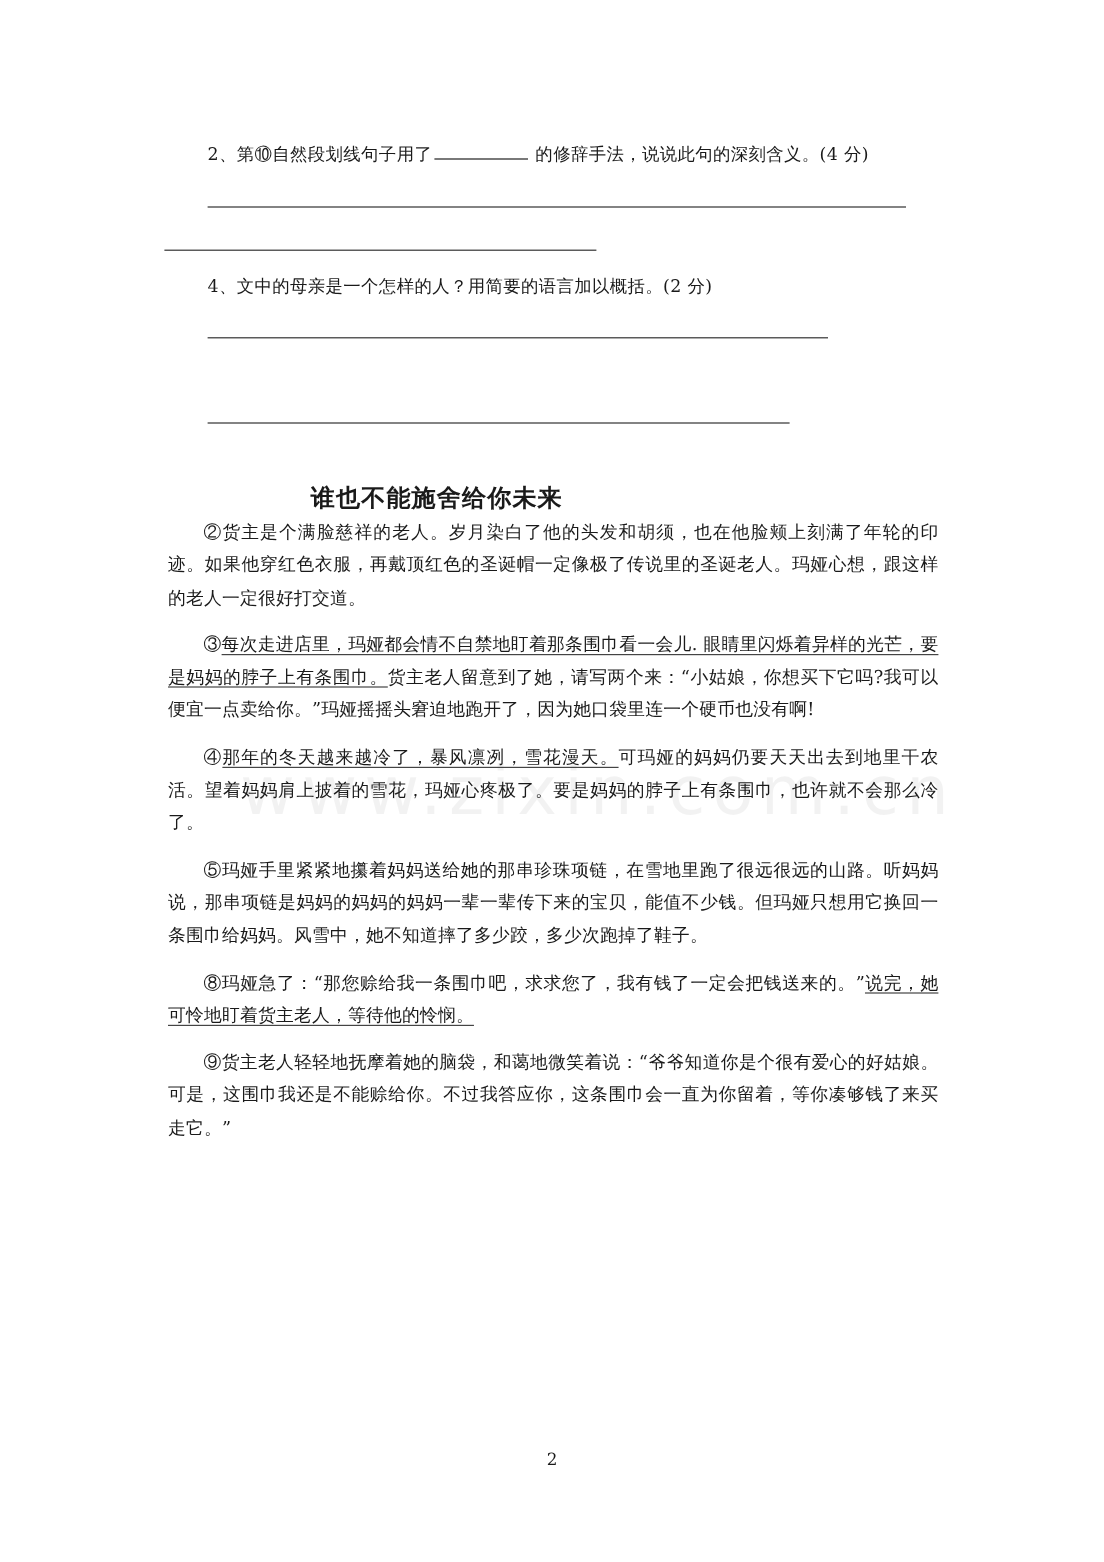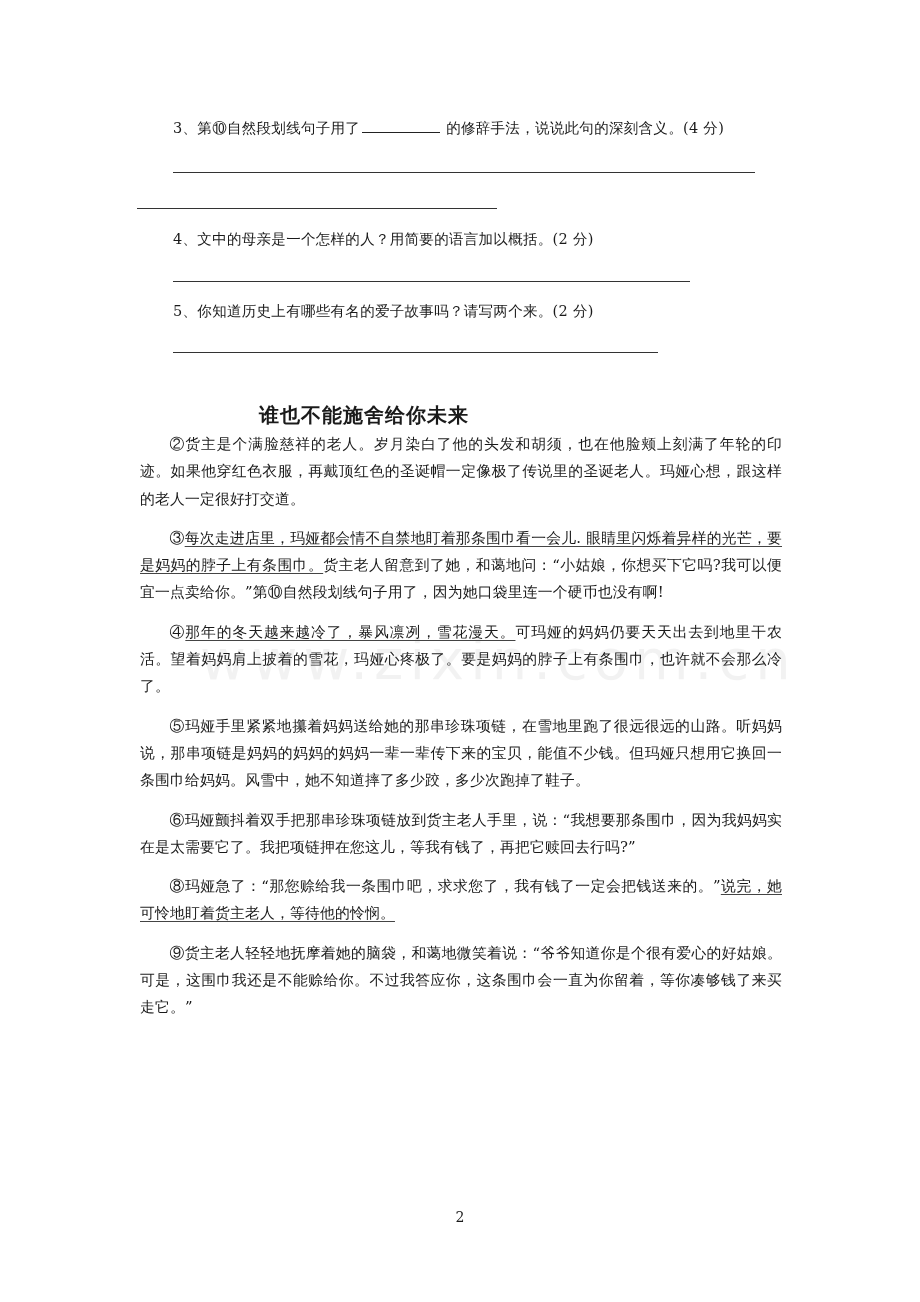--- a/index.html
+++ b/index.html
@@ -19,39 +19,37 @@
   .watermark { position: absolute; left: 200px; top: 627px; font-family: "DejaVu Sans", sans-serif; font-size: 56px;
                color: rgba(0,0,0,0.05); letter-spacing: 6px; pointer-events: none; }
   .page-num { position: absolute; left: 0; width: 920px; top: 1209px; text-align: center; font-size: 14px; }
 </style>
 </head>
 <body>
 
 <div class="page">
 
   <div class="q" style="top:118px;">
-    <span>3、第⑩自然段划线句子用了</span><span class="blank"></span><span>的修辞手法，说说此句的深刻含义。(4 分)</span>
+    <span>2、第⑩自然段划线句子用了</span><span class="blank"></span><span>的修辞手法，说说此句的深刻含义。(4 分)</span>
   </div>
   <div class="ans-line" style="left:173px; top:172px; width:582px;"></div>
   <div class="ans-line" style="left:137px; top:208px; width:360px;"></div>
 
   <div class="q" style="top:229px;">4、文中的母亲是一个怎样的人？用简要的语言加以概括。(2 分)</div>
   <div class="ans-line" style="left:173px; top:281px; width:517px;"></div>
 
-  <div class="q" style="top:301px;">5、你知道历史上有哪些有名的爱子故事吗？请写两个来。(2 分)</div>
   <div class="ans-line" style="left:173px; top:352px; width:485px;"></div>
 
   <div class="title">谁也不能施舍给你未来</div>
 
   <div class="watermark">www.zixin.com.cn</div>
 
   <div class="article" id="article-body">
       <p class="para"><span>②货主是个满脸慈祥的老人。岁月染白了他的头发和胡须，也在他脸颊上刻满了年轮的印迹。如果他穿红色衣服，再戴顶红色的圣诞帽一定像极了传说里的圣诞老人。玛娅心想，跟这样的老人一定很好打交道。</span></p>
-      <p class="para"><span>③</span><span class="ul">每次走进店里，玛娅都会情不自禁地盯着那条围巾看一会儿. 眼睛里闪烁着异样的光芒，要是妈妈的脖子上有条围巾。</span><span>货主老人留意到了她，和蔼地问：“小姑娘，你想买下它吗?我可以便宜一点卖给你。”第⑩自然段划线句子用了，因为她口袋里连一个硬币也没有啊!</span></p>
+      <p class="para"><span>③</span><span class="ul">每次走进店里，玛娅都会情不自禁地盯着那条围巾看一会儿. 眼睛里闪烁着异样的光芒，要是妈妈的脖子上有条围巾。</span><span>货主老人留意到了她，请写两个来：“小姑娘，你想买下它吗?我可以便宜一点卖给你。”玛娅摇摇头窘迫地跑开了，因为她口袋里连一个硬币也没有啊!</span></p>
       <p class="para"><span>④</span><span class="ul">那年的冬天越来越冷了，暴风凛冽，雪花漫天。</span><span>可玛娅的妈妈仍要天天出去到地里干农活。望着妈妈肩上披着的雪花，玛娅心疼极了。要是妈妈的脖子上有条围巾，也许就不会那么冷了。</span></p>
       <p class="para"><span>⑤玛娅手里紧紧地攥着妈妈送给她的那串珍珠项链，在雪地里跑了很远很远的山路。听妈妈说，那串项链是妈妈的妈妈的妈妈一辈一辈传下来的宝贝，能值不少钱。但玛娅只想用它换回一条围巾给妈妈。风雪中，她不知道摔了多少跤，多少次跑掉了鞋子。</span></p>
-      <p class="para"><span>⑥玛娅颤抖着双手把那串珍珠项链放到货主老人手里，说：“我想要那条围巾，因为我妈妈实在是太需要它了。我把项链押在您这儿，等我有钱了，再把它赎回去行吗?”</span></p>
       <p class="para"><span>⑧玛娅急了：“那您赊给我一条围巾吧，求求您了，我有钱了一定会把钱送来的。”</span><span class="ul">说完，她可怜地盯着货主老人，等待他的怜悯。</span></p>
       <p class="para"><span>⑨货主老人轻轻地抚摩着她的脑袋，和蔼地微笑着说：“爷爷知道你是个很有爱心的好姑娘。可是，这围巾我还是不能赊给你。不过我答应你，这条围巾会一直为你留着，等你凑够钱了来买走它。”</span></p>
     </div>
 
   <div class="page-num">2</div>
 </div>
 
 </body></html>

